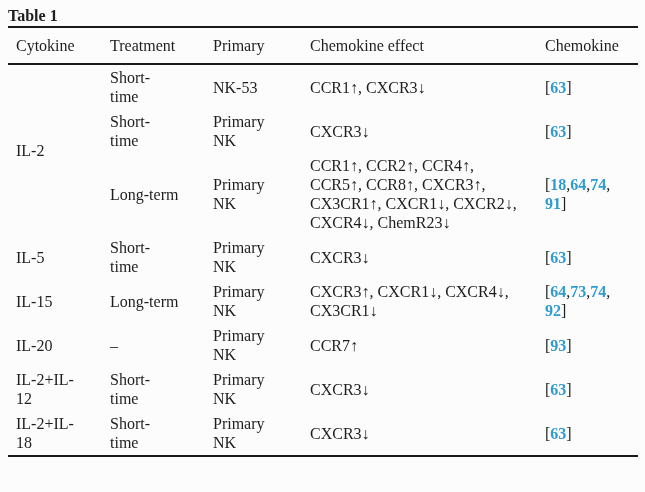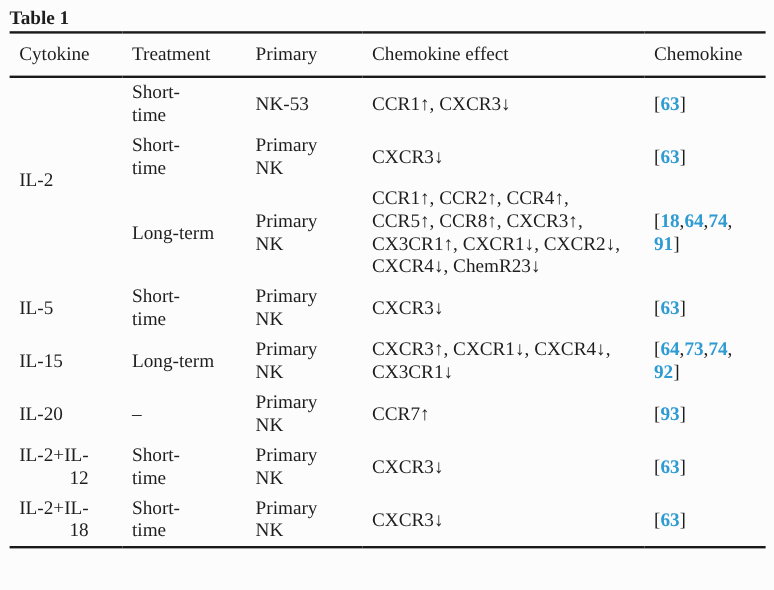--- a/index.html
+++ b/index.html
@@ -51,21 +51,21 @@
   table.data-table td {
     font-size: 16px;
     line-height: 19px;
     padding: 3px 8px;
     vertical-align: middle;
     white-space: pre-line;
     overflow: hidden;
   }
   .cyto-text {
     display: inline-block;
-    text-align: right;
+    text-align: left;
     white-space: pre-line;
   }
   .ref-link {
     color: var(--link-color);
     font-weight: bold;
   }
 </style>
 </head>
 <body>
 

